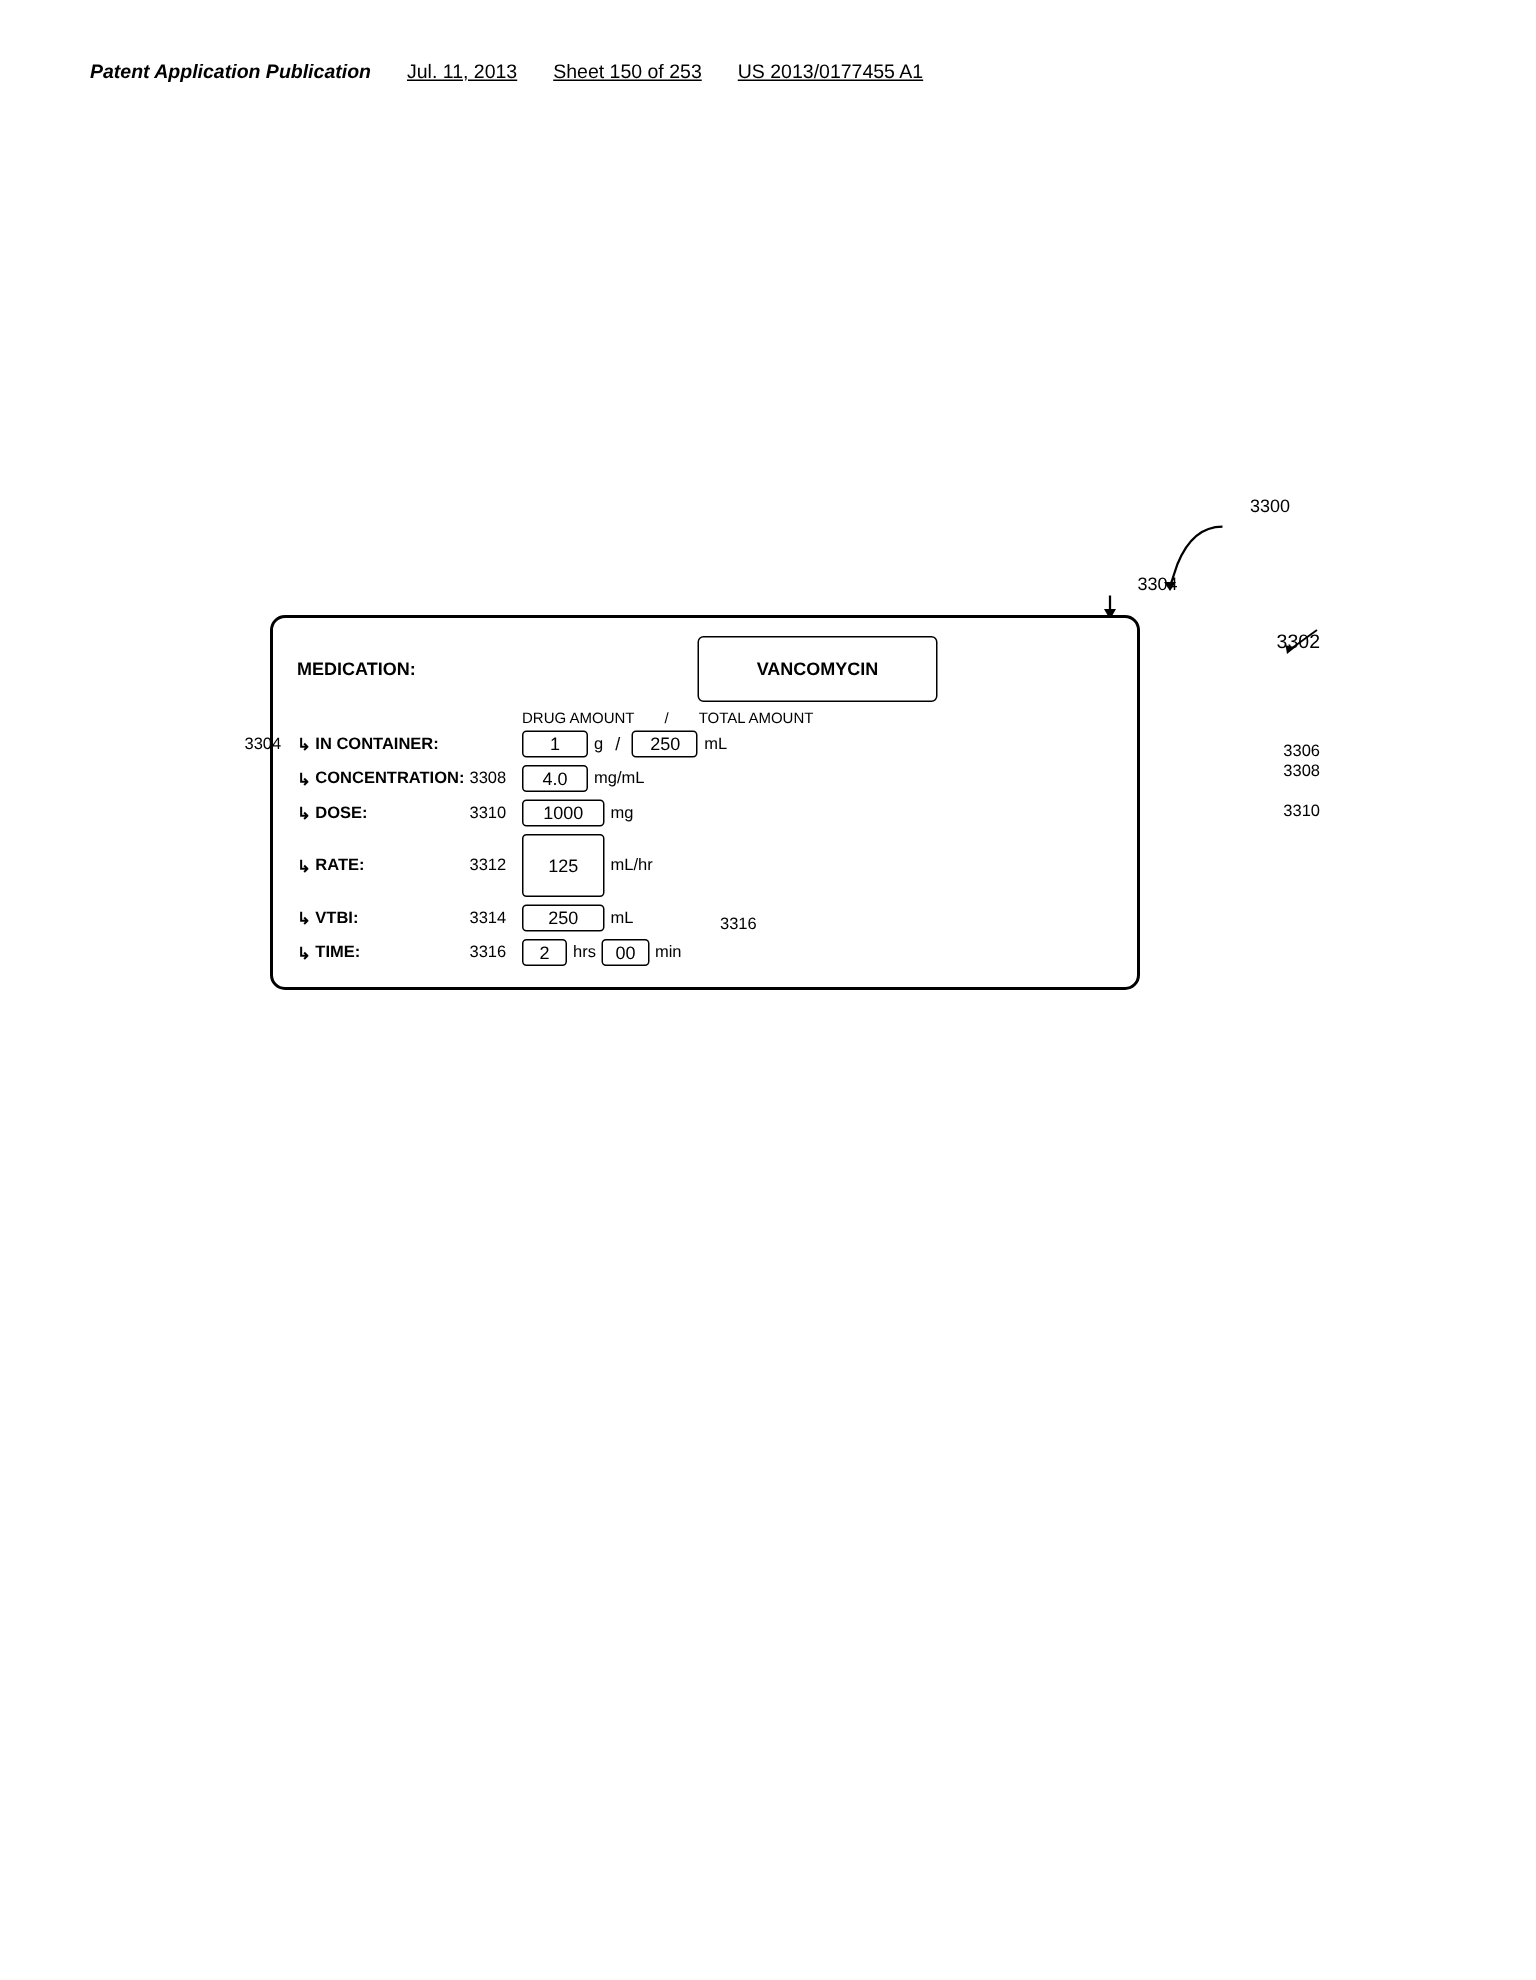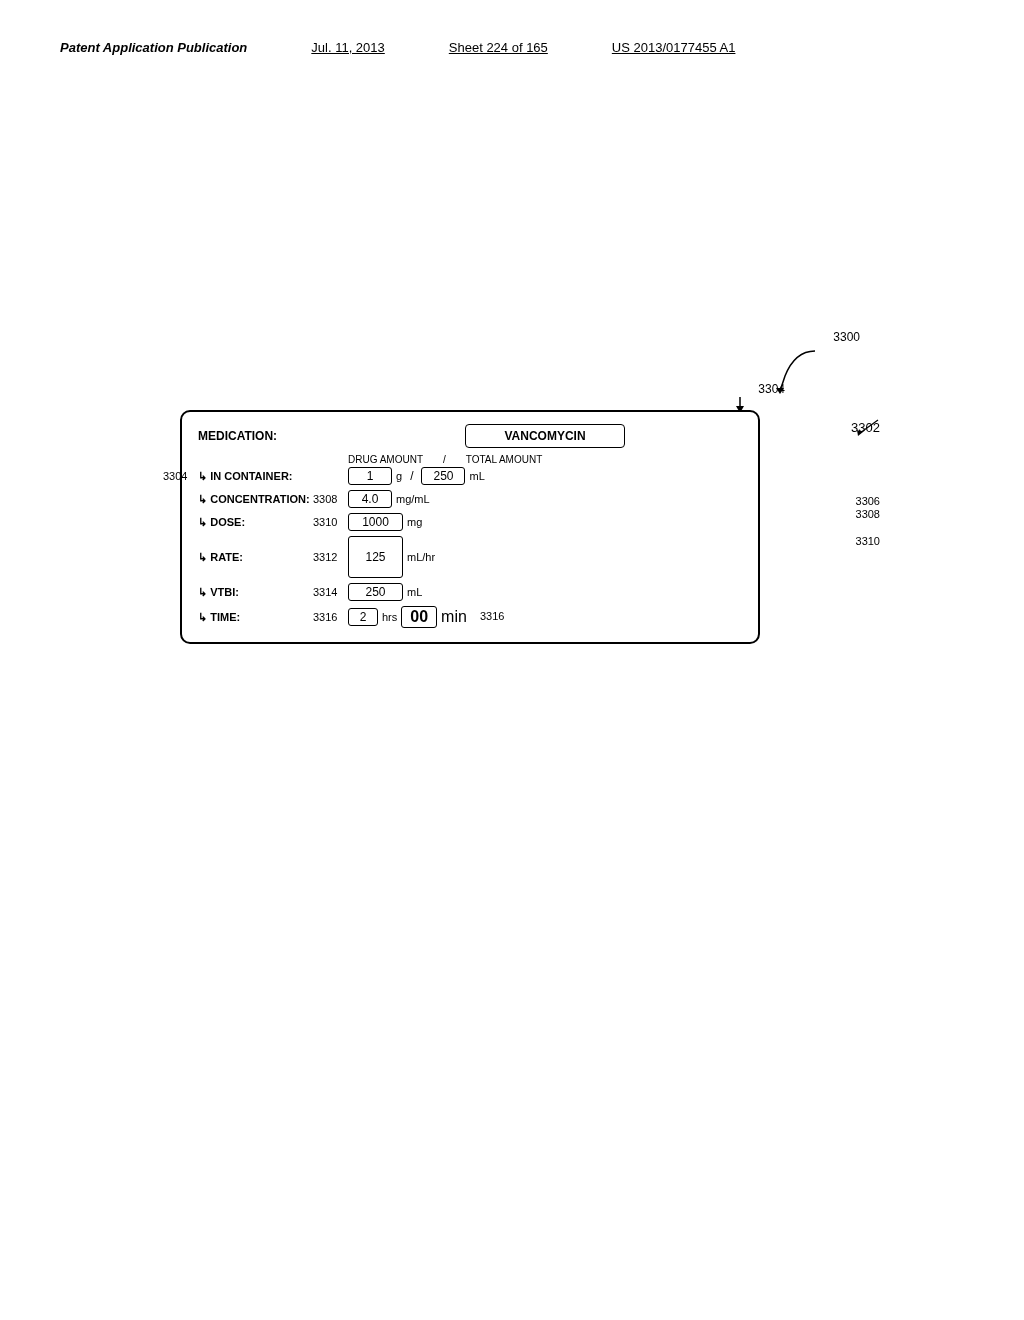--- a/index.html
+++ b/index.html
@@ -13,21 +13,21 @@
     }
 
     
     .header {
       position: absolute;
       top: 40px;
       left: 60px;
       right: 60px;
       display: flex;
       align-items: baseline;
-      gap: 64px;
+      gap: 24px;
       font-size: 13px;
     }
     .header-left {
       font-style: italic;
       font-weight: bold;
       font-size: 13px;
     }
     .header-right {
       font-size: 13px;
       text-decoration: underline;
@@ -42,34 +42,34 @@
     }
     .med-label {
       font-weight: bold;
       font-size: 12px;
       width: 150px;
       flex-shrink: 0;
     }
     .med-field {
       border: 1.5px solid #000;
       border-radius: 4px;
-      padding: 4px 12px;
+      padding: 14px 12px;
       font-size: 12px;
       font-weight: bold;
       min-width: 160px;
       text-align: center;
     }
   </style>
 </head>
 <body>
 
 <div class="header">
   <span class="header-left">Patent Application Publication</span>
   <span class="header-right">Jul. 11, 2013</span>
-  <span class="header-right">Sheet 224 of 165</span>
+  <span class="header-right">Sheet 150 of 253</span>
   <span class="header-right">US 2013/0177455 A1</span>
 </div>
 
 <div style="position:absolute; top:330px; left:180px; width:700px; height:420px;">
 
   <div style="position:absolute; top:0; right:20px; font-size:12px;">3300</div>
 
   <div style="position:absolute; top:16px; right:55px;">
     <svg width="60" height="50">
       <path d="M 50 5 Q 30 5 20 30 L 15 45" stroke="#000" stroke-width="1.5" fill="none"></path>
@@ -167,22 +167,22 @@
 
     <div style="display:flex; align-items:center; position:relative;">
       <div style="width:150px; flex-shrink:0; font-size:11px; font-weight:bold; display:flex; align-items:center; gap:3px;">
         <span>↳</span>
         <span>TIME:</span>
       </div>
       <div style="display:flex; align-items:center; gap:4px; position:relative;">
         <div style="position:absolute; left:-35px; font-size:11px;">3316</div>
         <div style="border:1.5px solid #000; border-radius:3px; padding:1px 8px; font-size:12px; min-width:30px; text-align:center;">2</div>
         <span style="font-size:11px;">hrs</span>
-        <div style="border:1.5px solid #000; border-radius:3px; padding:1px 8px; font-size:16px; min-width:30px; text-align:center;font-weight:bold;">00</div>
-        <span style="font-size:16px;">min</span>
+        <div style="border:1.5px solid #000; border-radius:3px; padding:1px 8px; font-size:12px; min-width:30px; text-align:center;">00</div>
+        <span style="font-size:11px;">min</span>
       </div>
     </div>
 
   </div>
 
   <div style="position:absolute; top:90px; right:0; font-size:13px; display:flex; align-items:center; gap:2px;">
     <span>3302</span>
   </div>
 
   <svg style="position:absolute; top:85px; right:0; width:30px; height:30px;">

